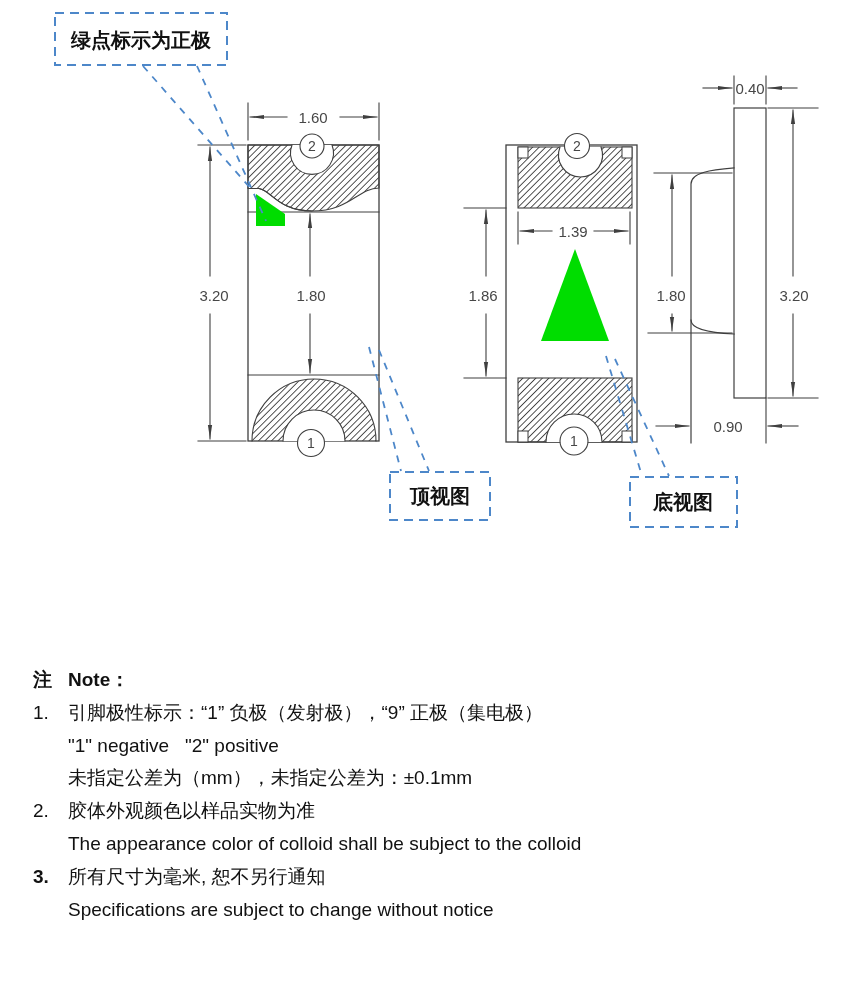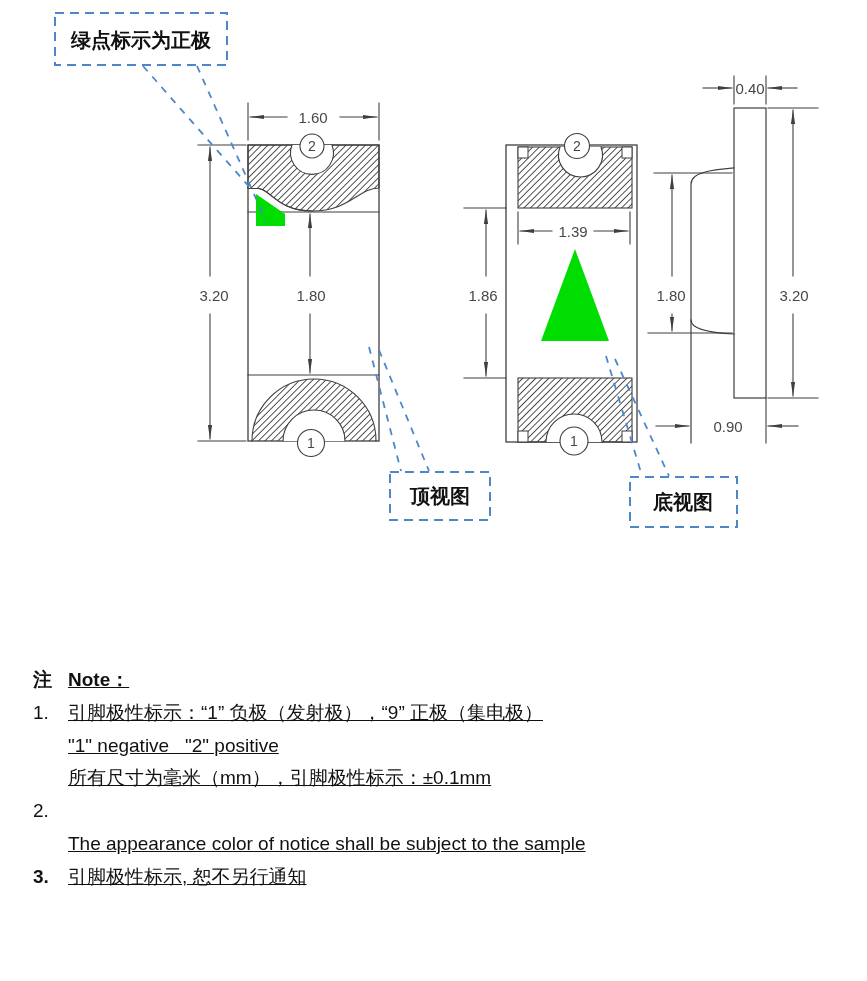--- a/index.html
+++ b/index.html
@@ -4,21 +4,21 @@
 <style>
   html,body{margin:0;padding:0;background:#fff;}
   body{width:867px;height:981px;position:relative;font-family:"Liberation Sans",sans-serif;}
   #drawing{position:absolute;left:0;top:0;}
   .dimtxt{font-family:"Liberation Sans",sans-serif;font-size:15px;fill:#474747;}
   .pintxt{font-family:"Liberation Sans",sans-serif;font-size:14px;fill:#474747;}
   .callout-label{font-family:"Liberation Sans",sans-serif;font-weight:bold;font-size:20px;fill:#111;}
   #notes{position:absolute;left:33px;top:664px;width:810px;}
   .nrow{display:flex;align-items:flex-start;line-height:32.8px;font-size:19px;color:#111;}
   .nmark{width:35px;flex:0 0 35px;}
-  .ntext{white-space:pre;text-decoration:underline;}
+  .ntext{white-space:pre;}
   .bold{font-weight:bold;}
   .nhead{font-size:19px;}
 </style>
 </head>
 <body>
 
 <svg id="drawing" width="867" height="645" viewBox="0 0 867 645">
   <defs>
     <pattern id="hatch" patternUnits="userSpaceOnUse" width="4.6" height="4.6" patternTransform="rotate(-45)">
       <line x1="0" y1="2.3" x2="4.6" y2="2.3" stroke="#3f3f3f" stroke-width="0.9"></line>
@@ -173,26 +173,31 @@
   <div class="nrow">
     <span class="nmark">1.</span>
     <span class="ntext">引脚极性标示：“1” 负极（发射极），“9” 正极（集电极）</span>
   </div>
   <div class="nrow">
     <span class="nmark"></span>
     <span class="ntext">"1" negative   "2" positive</span>
   </div>
   <div class="nrow">
     <span class="nmark"></span>
-    <span class="ntext">所有尺寸为毫米（mm），引脚极性标示：±0.1mm</span>
+    <span class="ntext">未指定公差为（mm），未指定公差为：±0.1mm</span>
   </div>
   <div class="nrow">
     <span class="nmark">2.</span>
-  </div>
-  <div class="nrow">
-    <span class="nmark"></span>
-    <span class="ntext">The appearance color of notice shall be subject to the sample</span>
+    <span class="ntext">胶体外观颜色以样品实物为准</span>
+  </div>
+  <div class="nrow">
+    <span class="nmark"></span>
+    <span class="ntext">The appearance color of colloid shall be subject to the colloid</span>
   </div>
   <div class="nrow">
     <span class="nmark bold">3.</span>
-    <span class="ntext">引脚极性标示, 恕不另行通知</span>
+    <span class="ntext">所有尺寸为毫米, 恕不另行通知</span>
+  </div>
+  <div class="nrow">
+    <span class="nmark"></span>
+    <span class="ntext">Specifications are subject to change without notice</span>
   </div>
 </div>
 
 </body></html>

